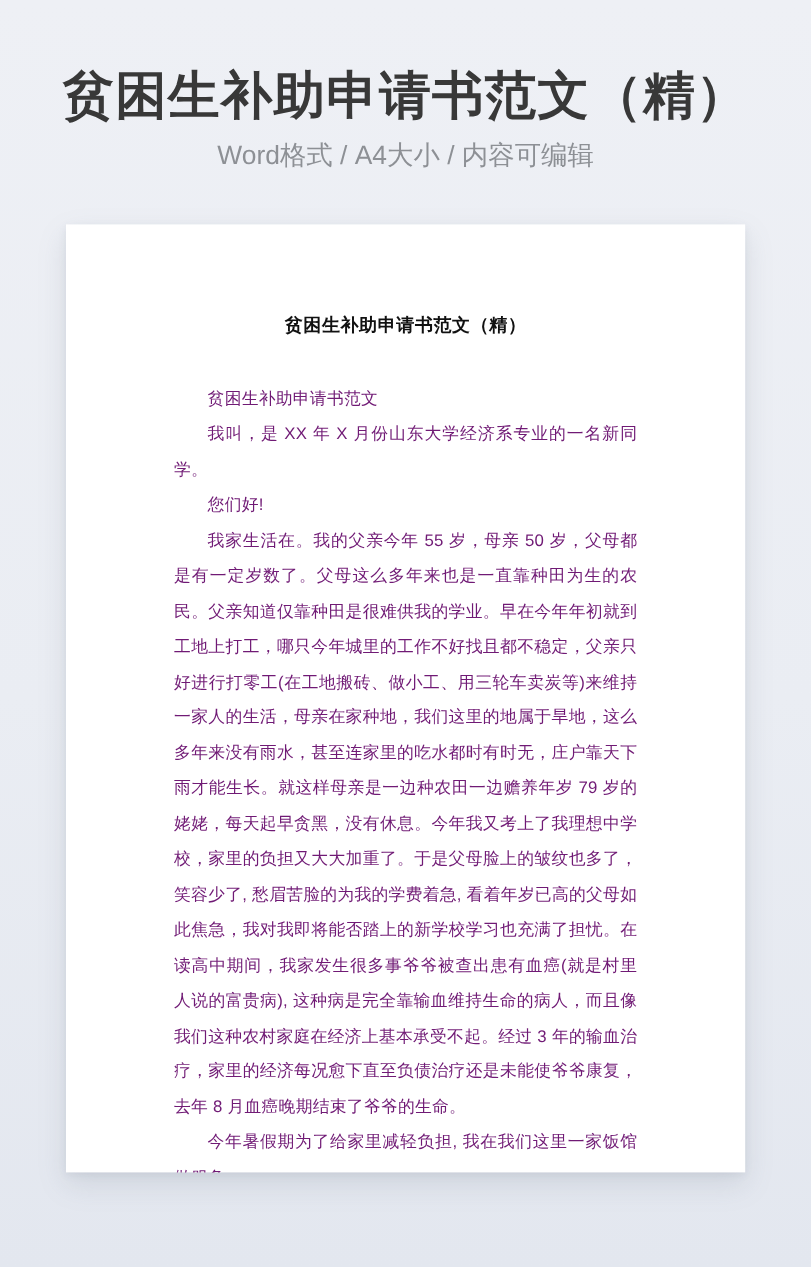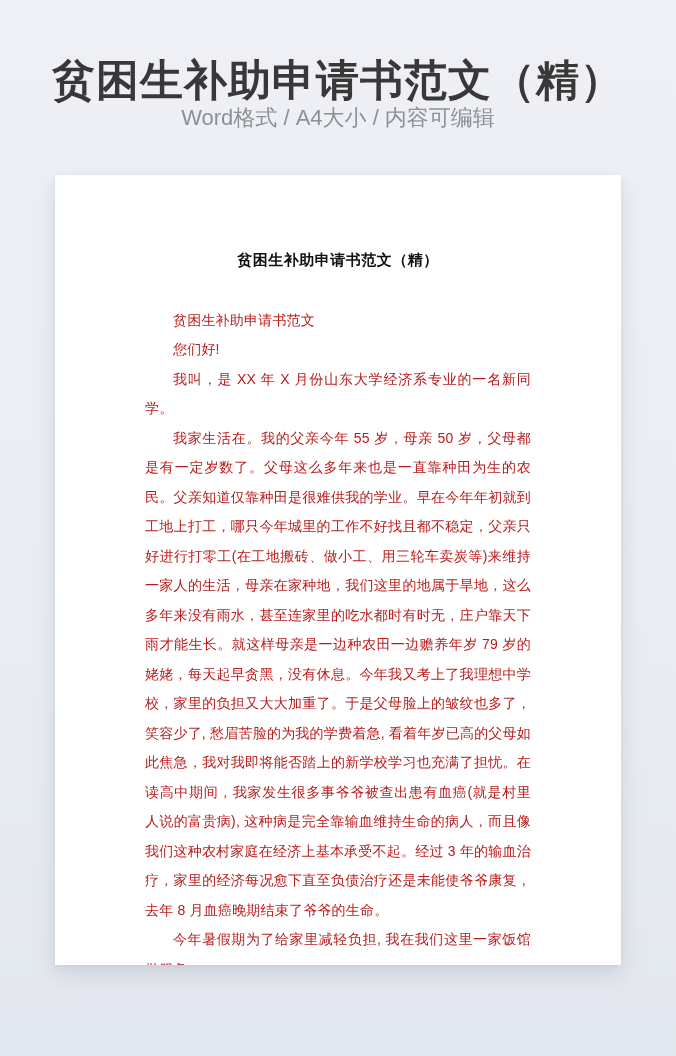--- a/index.html
+++ b/index.html
@@ -18,21 +18,21 @@
     text-align: center;
   }
   .page-title {
     font-size: 43px;
     line-height: 1.15;
     font-weight: 800;
     color: #383838;
     letter-spacing: 1px;
   }
   .page-subtitle {
-    margin-top: 0;
+    margin-top: 12px;
     font-size: 22px;
     line-height: 1.2;
     color: #8d9095;
     font-weight: 400;
   }
   .doc-page {
     width: 566px;
     height: 790px;
     margin: 43px auto 0;
     background: #ffffff;
@@ -45,41 +45,41 @@
     line-height: 21px;
     font-weight: 700;
     color: #111111;
     text-align: center;
     margin-bottom: 36px;
     letter-spacing: 0.5px;
   }
   .doc-body p {
     font-size: 14px;
     line-height: 29.5px;
-    color: #b91c1c;
+    color: #701a75;
     text-align: justify;
     text-indent: 2em;
     letter-spacing: 0.2px;
   }
 </style>
 </head>
 <body>
 
 <div class="stage">
 
   <header class="site-header">
     <h1 class="page-title">贫困生补助申请书范文（精）</h1>
     <p class="page-subtitle">Word格式 / A4大小 / 内容可编辑</p>
   </header>
 
   <section class="doc-page">
     <h2 class="doc-title">贫困生补助申请书范文（精）</h2>
     <div class="doc-body">
 
     <p>贫困生补助申请书范文</p>
+        <p>我叫，是 XX 年 X 月份山东大学经济系专业的一名新同学。</p>
         <p>您们好!</p>
-        <p>我叫，是 XX 年 X 月份山东大学经济系专业的一名新同学。</p>
         <p>我家生活在。我的父亲今年 55 岁，母亲 50 岁，父母都是有一定岁数了。父母这么多年来也是一直靠种田为生的农民。父亲知道仅靠种田是很难供我的学业。早在今年年初就到工地上打工，哪只今年城里的工作不好找且都不稳定，父亲只好进行打零工(在工地搬砖、做小工、用三轮车卖炭等)来维持一家人的生活，母亲在家种地，我们这里的地属于旱地，这么多年来没有雨水，甚至连家里的吃水都时有时无，庄户靠天下雨才能生长。就这样母亲是一边种农田一边赡养年岁 79 岁的姥姥，每天起早贪黑，没有休息。今年我又考上了我理想中学校，家里的负担又大大加重了。于是父母脸上的皱纹也多了，笑容少了, 愁眉苦脸的为我的学费着急, 看着年岁已高的父母如此焦急，我对我即将能否踏上的新学校学习也充满了担忧。在读高中期间，我家发生很多事爷爷被查出患有血癌(就是村里人说的富贵病), 这种病是完全靠输血维持生命的病人，而且像我们这种农村家庭在经济上基本承受不起。经过 3 年的输血治疗，家里的经济每况愈下直至负债治疗还是未能使爷爷康复，去年 8 月血癌晚期结束了爷爷的生命。</p>
         <p>今年暑假期为了给家里减轻负担, 我在我们这里一家饭馆做服务</p>
       </div>
   </section>
 
 </div>
 
 </body></html>

